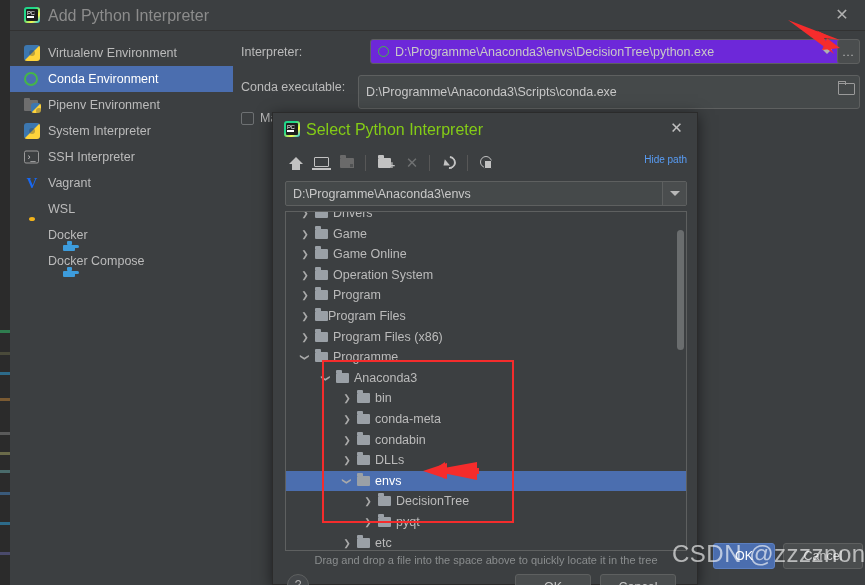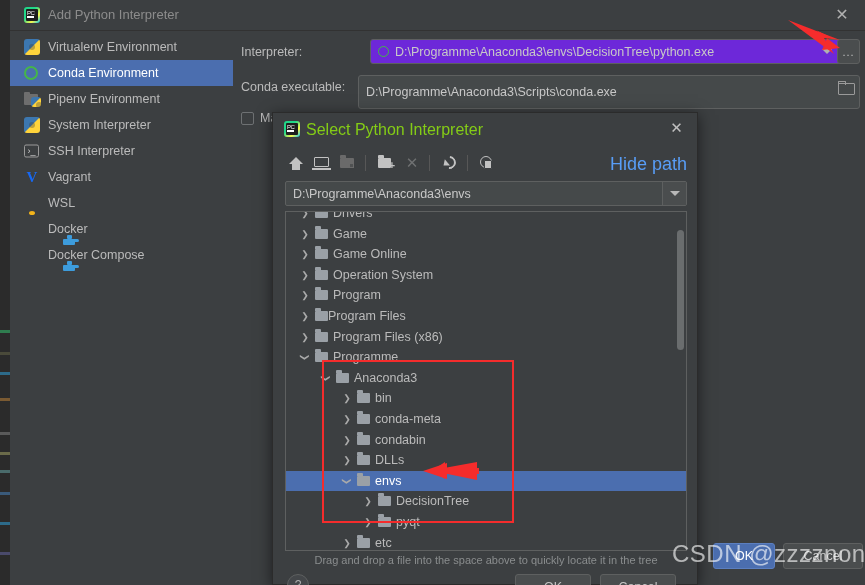--- a/index.html
+++ b/index.html
@@ -30,21 +30,21 @@
     position: absolute; left: 10px; top: 0; width: 855px; height: 585px;
     background: #3c3f41;
   }
   .outer-titlebar {
     position: absolute; left: 0; top: 0; width: 855px; height: 31px;
     background: #3c3f41;
     border-bottom: 1px solid #323232;
   }
   .outer-title {
     position: absolute; left: 38px; top: 7px;
-    font-size: 13px; color: #8c8c8c;
+    font-size: 16px; color: #8c8c8c;
   }
   .pc-logo {
     position: absolute; width: 16px; height: 16px; border-radius: 3px;
     background: linear-gradient(135deg,#21d789 0%,#21d789 38%,#fcf84a 70%,#07c3f2 100%);
     overflow: hidden;
   }
   .pc-logo::after {
     content: ""; position: absolute; left: 2px; top: 2px;
     width: 12px; height: 12px; background: #1e1e1e; border-radius: 1px;
   }
@@ -227,21 +227,21 @@
   .inner-toolbar {
     position:absolute; left:12px; top:37px; width:402px; height:26px;
   }
   .tb-btn {
     position:absolute; top:2px; width:22px; height:22px; cursor:pointer;
   }
   .tb-sep {
     position:absolute; top:5px; width:1px; height:16px; background:#575757;
   }
   .hide-path {
-    position:absolute; right:0; top:4px; font-size:18px; color:#589df6;
+    position:absolute; right:0; top:4px; font-size:10px; color:#589df6;
     cursor:pointer;
   }
 
   
   .g-home {
     position:absolute; left:4px; top:5px; width:0; height:0;
     border-left:7px solid transparent; border-right:7px solid transparent;
     border-bottom:7px solid #c2c2c2;
   }
   .g-home i {
@@ -411,21 +411,21 @@
       <div class="pc-logo" style="left:14px;top:7px;">
         <span>PC</span>
           <em></em>
       </div>
       <div class="outer-title">Add Python Interpreter</div>
       <div class="outer-close">✕</div>
     </div>
 
     <div class="cat-list">
 
-      <div class="cat-item" style="margin-top:3px;">
+      <div class="cat-item" style="margin-top:9px;">
         <span class="cat-ico ic-python"></span>
         <span>Virtualenv Environment</span>
       </div>
 
       <div class="cat-item selected">
         <span class="cat-ico ic-conda"></span>
         <span>Conda Environment</span>
       </div>
 
       <div class="cat-item">

